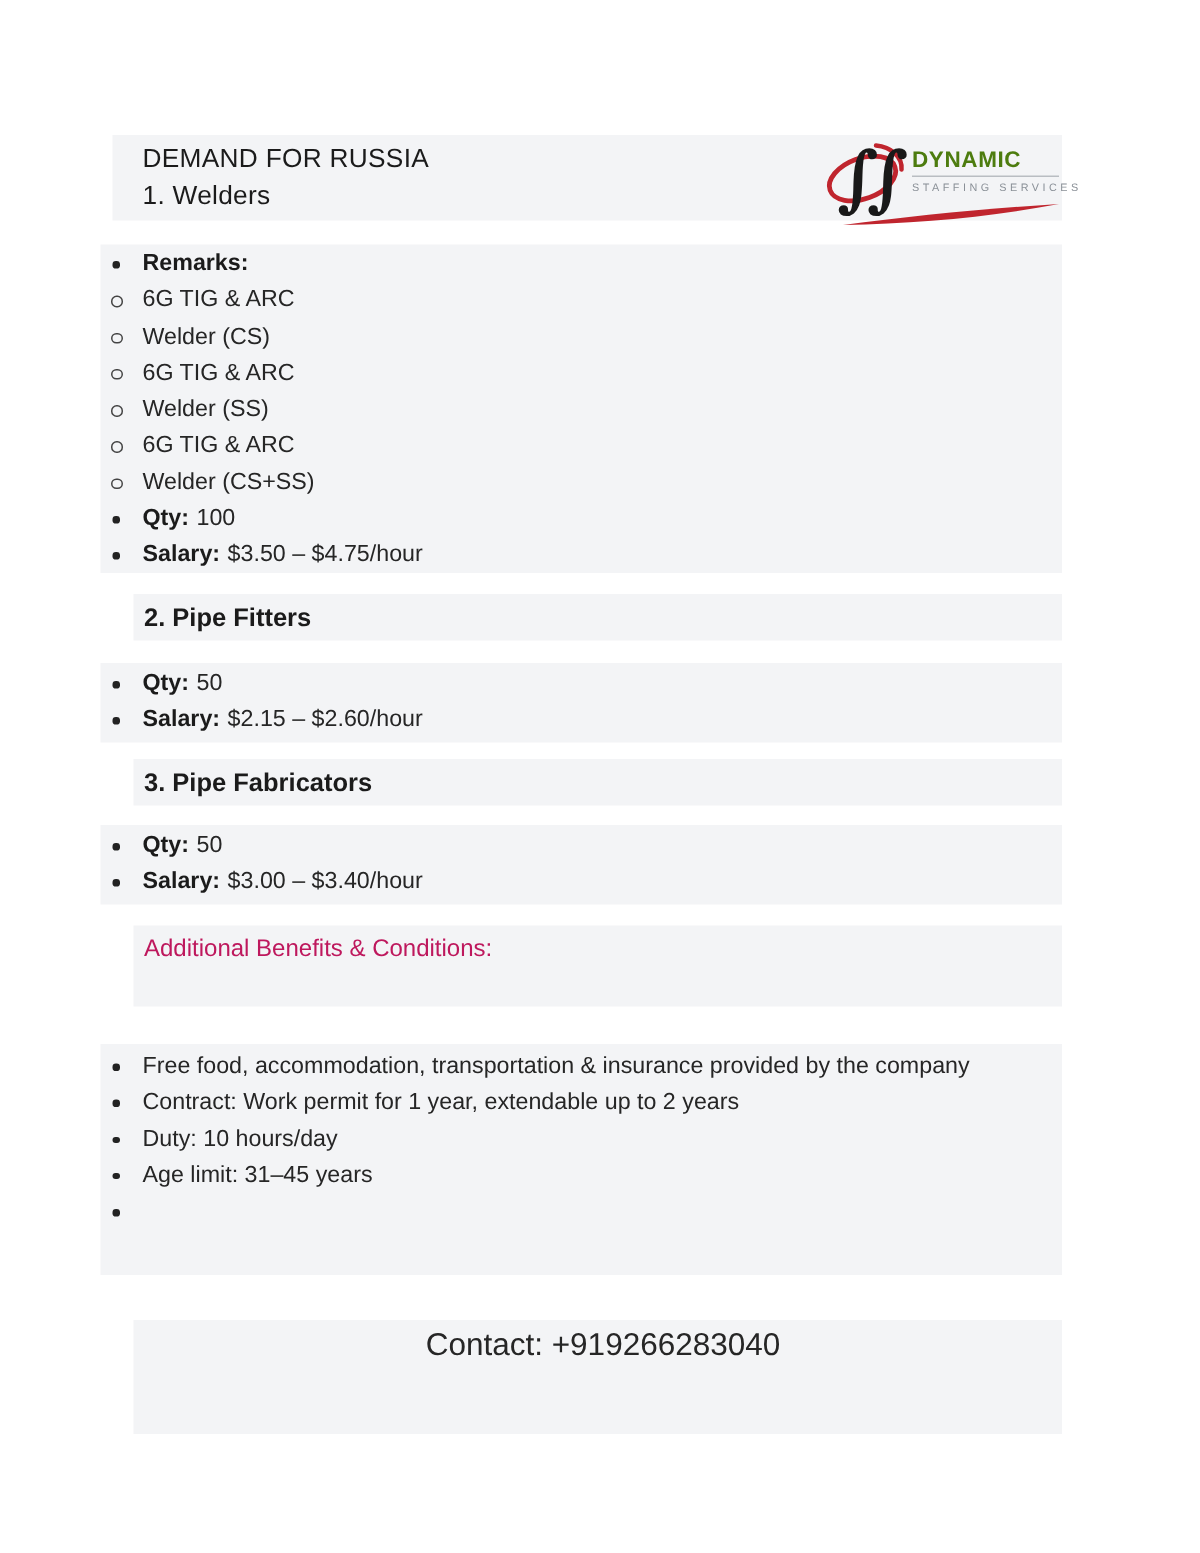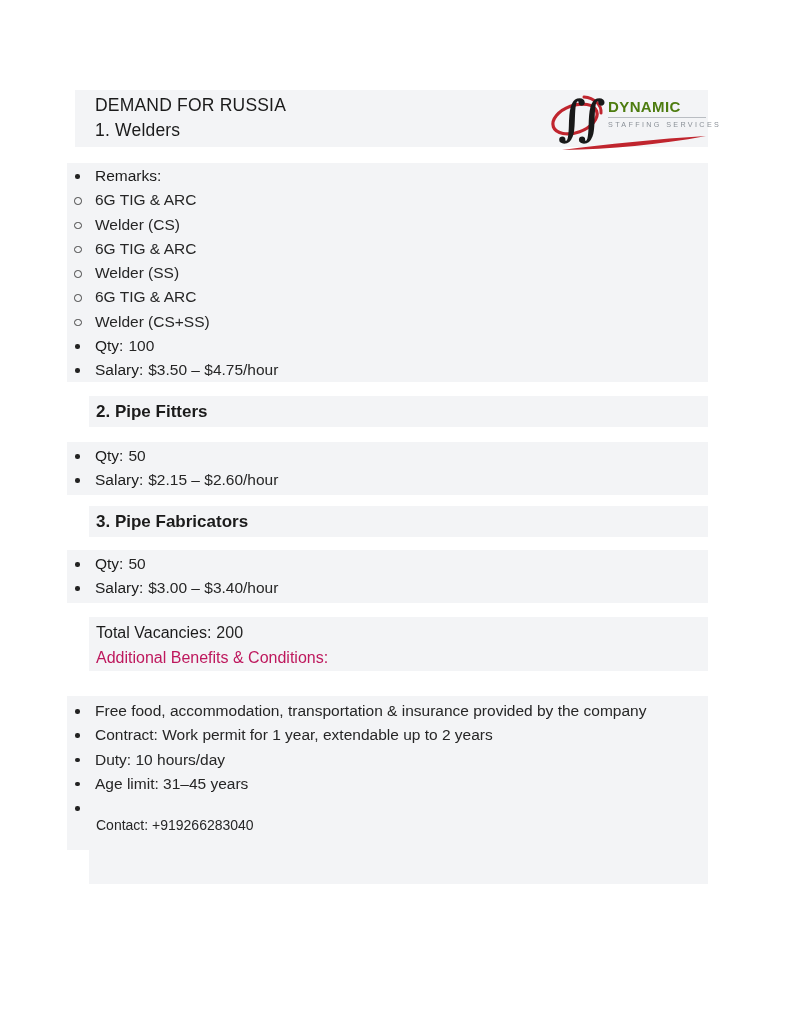--- a/index.html
+++ b/index.html
@@ -40,30 +40,30 @@
   .benefits .li { padding-right:23px; }
   .li { position:relative; padding-left:28px; line-height:24.3px; }
   .dot {
     position:absolute; left:8px; top:10px; width:4.5px; height:4.5px;
     background:#222; border-radius:50%;
   }
   .circ {
     position:absolute; left:7px; top:9px; width:5.5px; height:5.5px;
     border:1.3px solid #444; border-radius:50%; background:transparent;
   }
-  .lbl { font-weight:400; margin-right:5px; color:#1b1b1b; }
+  .lbl { font-weight:700; margin-right:5px; color:#1b1b1b; }
 
   
   .totals { left:89px; top:617px; width:619px; height:54px; padding:3px 0 0 7px; font-size:16px; }
   .tline { line-height:25px; }
   .tline .lbl { margin-right:5px; }
   .bold-line { font-weight:400; color:#be185d; }
 
   
-  .contact { left:89px; top:808px; width:619px; height:76px; padding:5px 0 0 7px; font-size:14px; }
+  .contact { left:89px; top:880px; width:619px; height:76px; padding:5px 0 0 7px; font-size:21px;text-align:center; }
   .cline { line-height:24px; }
   .email-line { margin-top:19px; }
 </style>
 </head>
 <body>
 
 <div class="page">
 
   <section class="block header">
     <div class="title-wrap">
@@ -109,21 +109,20 @@
 
   <section class="block hbar fab-bar">
     <span>3. Pipe Fabricators</span>
   </section>
   <section class="block list fab-list">
     <div class="li"><span class="dot"></span><span class="lbl">Qty:</span><span>50</span></div>
     <div class="li"><span class="dot"></span><span class="lbl">Salary:</span><span>$3.00 – $3.40/hour</span></div>
   </section>
 
   <section class="block totals">
-    <div class="tline"><span class="lbl">Total Vacancies:</span><span>200</span></div>
     <div class="tline bold-line">Additional Benefits &amp; Conditions:</div>
   </section>
 
   <section class="block list benefits">
     <div class="li"><span class="dot"></span><span>Free food, accommodation, transportation &amp; insurance provided by the company</span></div>
     <div class="li"><span class="dot"></span><span>Contract: Work permit for 1 year, extendable up to 2 years</span></div>
     <div class="li"><span class="dot"></span><span>Duty: 10 hours/day</span></div>
     <div class="li"><span class="dot"></span><span>Age limit: 31–45 years</span></div>
     <div class="li"><span class="dot"></span></div>
   </section>

